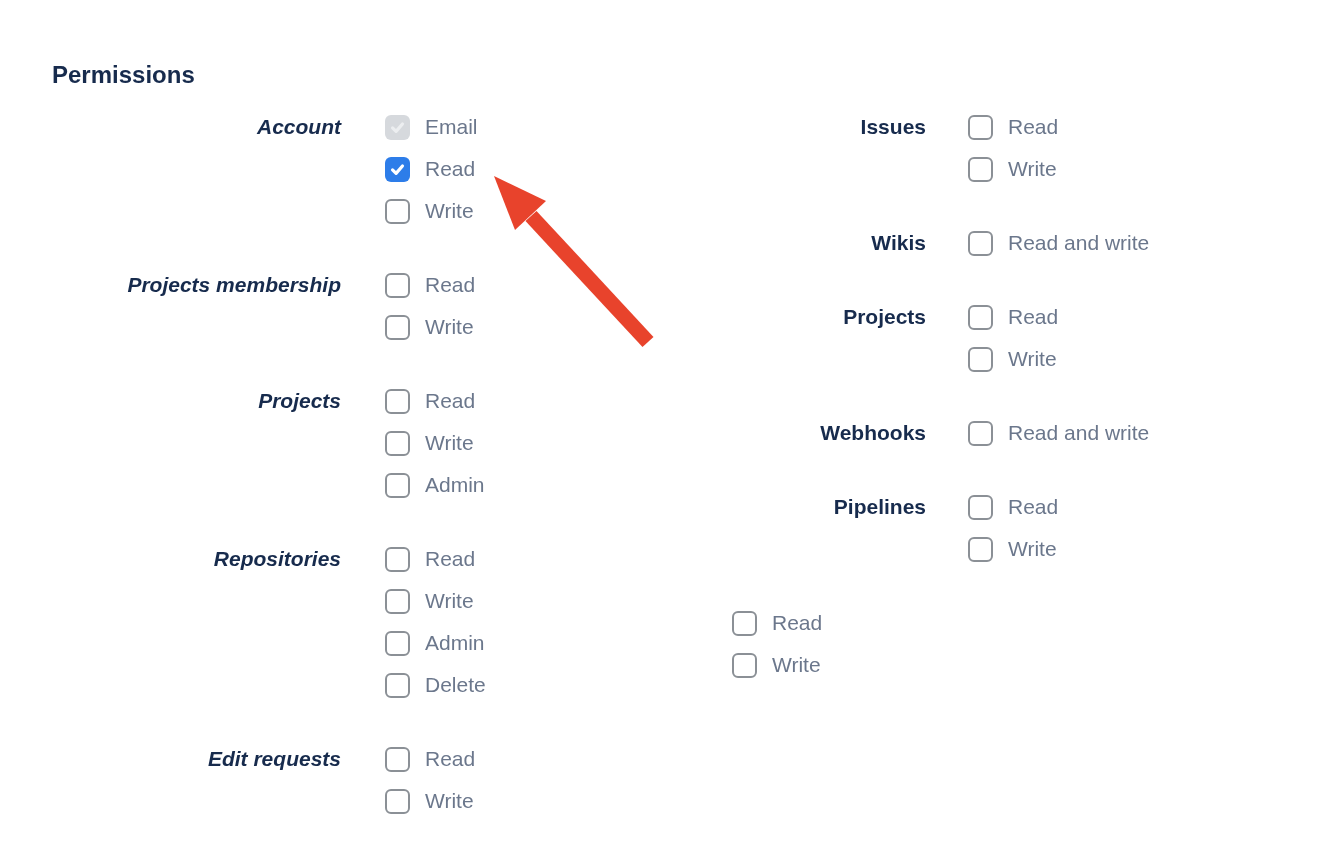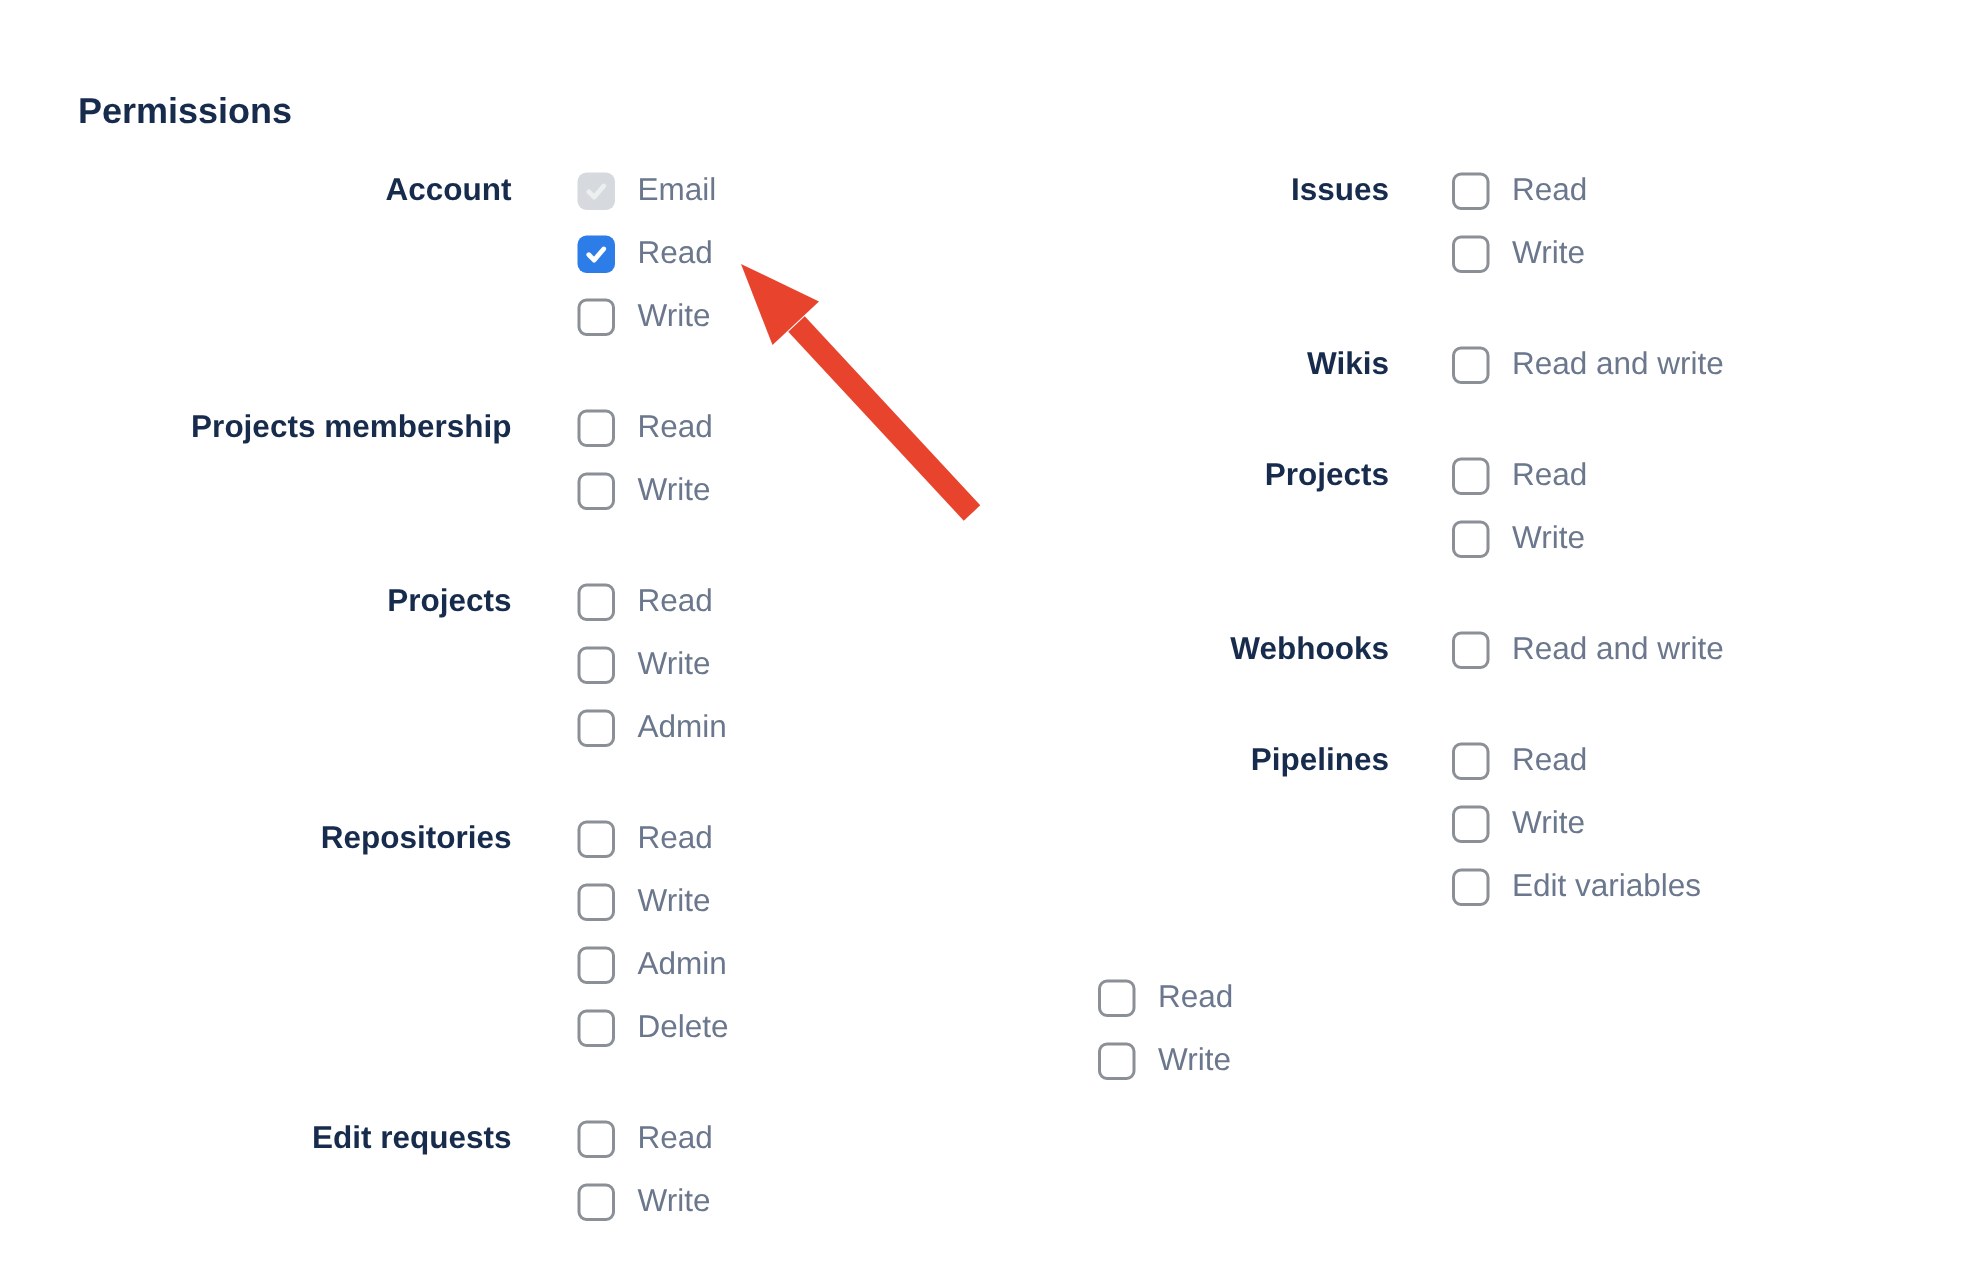--- a/index.html
+++ b/index.html
@@ -28,21 +28,21 @@
   .perm-col{position:absolute;top:106px;}
   .perm-col.left{left:52px;}
   .perm-col.right{left:716px;}
   .group{display:grid;margin:0 0 32px 0;}
   .perm-col.left  .group{grid-template-columns:289px auto;column-gap:28px;}
   .perm-col.right .group{grid-template-columns:210px auto;column-gap:26px;}
   .group-label{
     text-align:right;font-weight:700;font-size:21px;line-height:31px;
     padding-top:5px;color:var(--group-label-text);
   }
-  .perm-col.left .group-label{padding-left:60px;} 
+  .perm-col.left .group-label{padding-left:60px;font-style:italic;} 
   .options{display:flex;flex-direction:column;}
   .option{display:flex;align-items:center;gap:15px;height:42px;cursor:pointer;padding-left:16px;}
   .option.disabled{cursor:default;}
   .cb{
     width:25px;height:25px;box-sizing:border-box;flex:0 0 auto;
     border:2px solid var(--checkbox-border);border-radius:6px;background:#fff;
     display:flex;align-items:center;justify-content:center;
   }
   .cb svg{width:17px;height:17px;visibility:hidden;}
   .cb svg path{fill:none;stroke-width:4.5;stroke-linecap:round;stroke-linejoin:round;stroke:var(--checkbox-check);}
@@ -278,28 +278,20 @@
           <span class="option-label">Read</span>
         </label>
         <label class="option">
           <span class="cb" role="checkbox" aria-checked="false">
             <svg viewBox="0 0 24 24">
               <path d="M5 12.5 L10 17.5 L19 7"></path>
             </svg>
           </span>
           <span class="option-label">Write</span>
         </label>
-        <label class="option">
-          <span class="cb" role="checkbox" aria-checked="false">
-            <svg viewBox="0 0 24 24">
-              <path d="M5 12.5 L10 17.5 L19 7"></path>
-            </svg>
-          </span>
-          <span class="option-label">Edit variables</span>
-        </label>
       </div>
     </div>
     <div class="group">
       <div class="options">
         <label class="option">
           <span class="cb" role="checkbox" aria-checked="false">
             <svg viewBox="0 0 24 24">
               <path d="M5 12.5 L10 17.5 L19 7"></path>
             </svg>
           </span>

